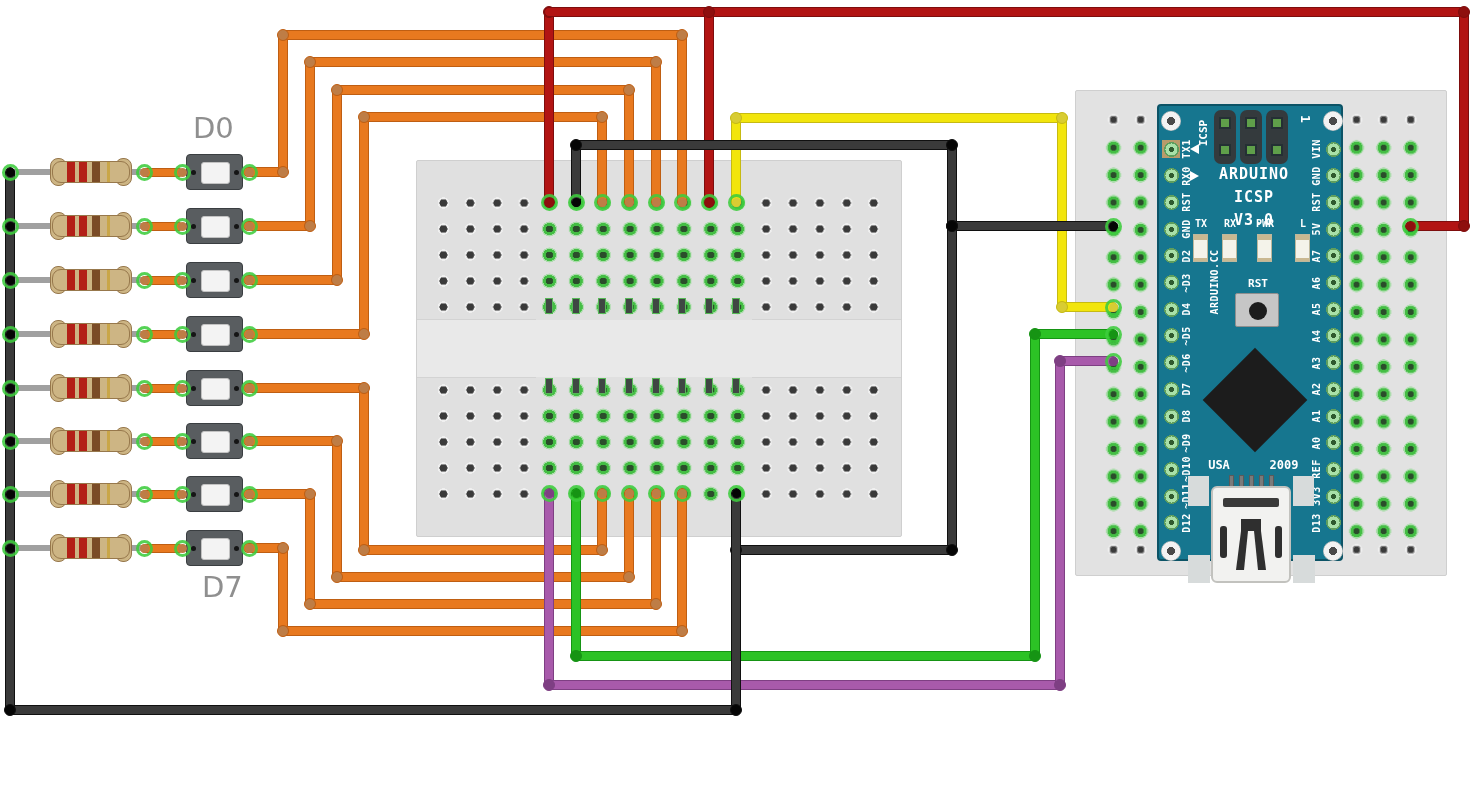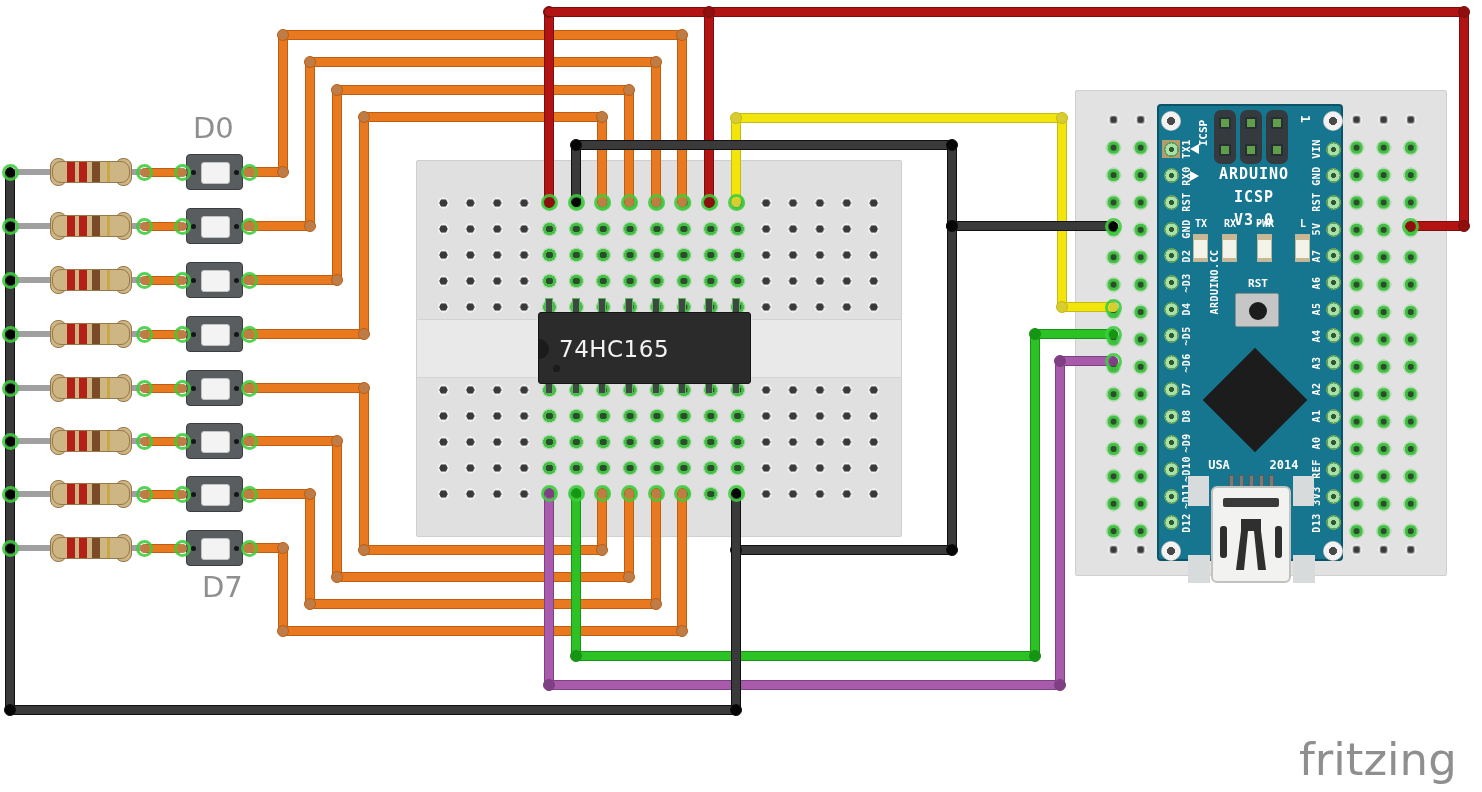--- a/index.html
+++ b/index.html
@@ -36,25 +36,20 @@
 
   <div id="nano-bb" class="abs bb" style="left:1075px;top:90px;width:372px;height:486px;background:#E2E2E2;">
     <div class="abs holes green-holes nano-grid" style="left:24px;top:43px;width:55px;height:412px;background-color:#E2E2E2;"></div>
     <div class="abs holes green-holes nano-grid" style="left:267px;top:43px;width:82px;height:412px;background-color:#E2E2E2;"></div>
     <div class="abs holes gray-holes nano-grid" style="left:24px;top:15px;width:55px;height:28px;"></div>
     <div class="abs holes gray-holes nano-grid" style="left:267px;top:15px;width:82px;height:28px;"></div>
     <div class="abs holes gray-holes nano-grid" style="left:24px;top:445px;width:55px;height:28px;"></div>
     <div class="abs holes gray-holes nano-grid" style="left:267px;top:445px;width:82px;height:28px;"></div>
   </div>
 
-  <div id="chip" class="abs" style="left:538px;top:312px;width:213px;height:72px;">
-    <div class="abs" style="left:-10px;top:26px;width:20px;height:20px;border-radius:50%;background:#1B1B1B;"></div>
-    <div class="abs" style="left:14px;top:52px;width:7px;height:7px;border-radius:50%;background:#1B1B1B;"></div>
-    <div id="chip-label">74HC165</div>
-  </div>
 
   <div id="nano" class="abs" style="left:1157px;top:104px;width:186px;height:457px;">
       <div class="abs" style="left: 2px; top: 5px; width: 20px; height: 20px; border-radius: 50%; background: radial-gradient(circle, rgb(74, 74, 74) 0px, rgb(74, 74, 74) 4px, rgb(242, 242, 242) 4px, rgb(242, 242, 242) 9px, rgb(201, 201, 201) 9px, rgb(201, 201, 201) 10px);"></div>
       <div class="abs" style="left: 164px; top: 5px; width: 20px; height: 20px; border-radius: 50%; background: radial-gradient(circle, rgb(74, 74, 74) 0px, rgb(74, 74, 74) 4px, rgb(242, 242, 242) 4px, rgb(242, 242, 242) 9px, rgb(201, 201, 201) 9px, rgb(201, 201, 201) 10px);"></div>
       <div class="abs" style="left: 2px; top: 435px; width: 20px; height: 20px; border-radius: 50%; background: radial-gradient(circle, rgb(74, 74, 74) 0px, rgb(74, 74, 74) 4px, rgb(242, 242, 242) 4px, rgb(242, 242, 242) 9px, rgb(201, 201, 201) 9px, rgb(201, 201, 201) 10px);"></div>
       <div class="abs" style="left: 164px; top: 435px; width: 20px; height: 20px; border-radius: 50%; background: radial-gradient(circle, rgb(74, 74, 74) 0px, rgb(74, 74, 74) 4px, rgb(242, 242, 242) 4px, rgb(242, 242, 242) 9px, rgb(201, 201, 201) 9px, rgb(201, 201, 201) 10px);"></div>
       <div class="abs" style="left: 3px; top: 34px; width: 18px; height: 18px; background: rgb(184, 155, 107);"></div>
       <div class="abs" style="left: 3.5px; top: 34.5px; width: 17px; height: 17px; border-radius: 50%; background: radial-gradient(circle, rgb(47, 90, 47) 0px, rgb(47, 90, 47) 2.5px, rgb(168, 224, 168) 2.5px, rgb(168, 224, 168) 6px, rgb(94, 158, 94) 6px, rgb(94, 158, 94) 7.5px, rgba(0, 0, 0, 0) 7.5px);"></div>
       <div class="abs" style="left: 165.5px; top: 34.5px; width: 17px; height: 17px; border-radius: 50%; background: radial-gradient(circle, rgb(47, 90, 47) 0px, rgb(47, 90, 47) 2.5px, rgb(168, 224, 168) 2.5px, rgb(168, 224, 168) 6px, rgb(94, 158, 94) 6px, rgb(94, 158, 94) 7.5px, rgba(0, 0, 0, 0) 7.5px);"></div>
       <div class="abs silk rot-ccw" style="left: 7px; top: 36px; width: 44px; height: 14px; font-size: 10px; letter-spacing: 0.5px;">TX1</div>
@@ -139,21 +134,21 @@
       <div class="abs" style="left: 98px; top: 128px; width: 15px; height: 28px; border: 1px solid rgb(189, 184, 157); background: linear-gradient(rgb(201, 184, 145) 0px, rgb(201, 184, 145) 5px, rgb(244, 243, 234) 5px, rgb(244, 243, 234) 23px, rgb(201, 184, 145) 23px, rgb(201, 184, 145) 28px);"></div>
       <div class="abs silk" style="left: 128px; top: 112px; width: 32px; height: 12px; font-size: 10px;">L</div>
       <div class="abs" style="left: 136px; top: 128px; width: 15px; height: 28px; border: 1px solid rgb(189, 184, 157); background: linear-gradient(rgb(201, 184, 145) 0px, rgb(201, 184, 145) 5px, rgb(244, 243, 234) 5px, rgb(244, 243, 234) 23px, rgb(201, 184, 145) 23px, rgb(201, 184, 145) 28px);"></div>
       <div class="abs silk rot-ccw" style="left: 1px; top: 170px; width: 110px; height: 12px; font-size: 10px; letter-spacing: 0.5px;">ARDUINO.CC</div>
       <div class="abs silk" style="left: 79px; top: 171px; width: 40px; height: 12px; font-size: 11px;">RST</div>
       <div class="abs" style="left: 76px; top: 187px; width: 44px; height: 34px; background: rgb(198, 198, 198); border: 1px solid rgb(143, 143, 143); border-radius: 2px;">
         <div class="abs" style="left: 13px; top: 8px; width: 18px; height: 18px; background: rgb(28, 28, 28); border-radius: 50%;"></div>
       </div>
       <div class="abs" style="left: 59px; top: 257px; width: 74px; height: 74px; background: rgb(28, 28, 28); transform: rotate(45deg);"></div>
       <div class="abs silk" style="left: 35px; top: 352px; width: 50px; height: 14px; font-size: 12px;">USA</div>
-      <div class="abs silk" style="left: 98px; top: 352px; width: 54px; height: 14px; font-size: 12px;">2014</div>
+      <div class="abs silk" style="left: 98px; top: 352px; width: 54px; height: 14px; font-size: 12px;">2009</div>
       <div class="abs" style="left: 29px; top: 370px; width: 21px; height: 30px; background: rgb(215, 219, 219);"></div>
       <div class="abs" style="left: 134px; top: 370px; width: 21px; height: 30px; background: rgb(215, 219, 219);"></div>
       <div class="abs" style="left: 29px; top: 449px; width: 22px; height: 28px; background: rgb(215, 219, 219);"></div>
       <div class="abs" style="left: 134px; top: 449px; width: 22px; height: 28px; background: rgb(215, 219, 219);"></div>
       <div class="abs" style="left: 70px; top: 369px; width: 5px; height: 13px; background: rgb(122, 122, 122); border: 1px solid rgb(90, 90, 90);"></div>
       <div class="abs" style="left: 80px; top: 369px; width: 5px; height: 13px; background: rgb(122, 122, 122); border: 1px solid rgb(90, 90, 90);"></div>
       <div class="abs" style="left: 90px; top: 369px; width: 5px; height: 13px; background: rgb(122, 122, 122); border: 1px solid rgb(90, 90, 90);"></div>
       <div class="abs" style="left: 100px; top: 369px; width: 5px; height: 13px; background: rgb(122, 122, 122); border: 1px solid rgb(90, 90, 90);"></div>
       <div class="abs" style="left: 110px; top: 369px; width: 5px; height: 13px; background: rgb(122, 122, 122); border: 1px solid rgb(90, 90, 90);"></div>
       <div class="abs" style="left: 52px; top: 380px; width: 80px; height: 97px; background: rgb(242, 242, 240); border: 2px solid rgb(194, 194, 190); border-radius: 6px;">
@@ -163,21 +158,20 @@
           <rect x="64" y="40" width="7" height="32" rx="3" fill="#2F2F2F"></rect>
           <path d="M30 33 h20 v12 h-20 z" fill="#2F2F2F"></path>
           <path d="M30 45 L25 84 h8 L37 45 z" fill="#2F2F2F"></path>
           <path d="M50 45 L55 84 h-8 L43 45 z" fill="#2F2F2F"></path>
         </svg>
       </div>
     </div>
 
   <div class="abs marker-label" style="left:193px;top:111px;">D0</div>
   <div class="abs marker-label" style="left:202px;top:570px;">D7</div>
-  <div id="watermark" class="abs" style="left:1299px;top:733px;">fritzing</div>
 <div class="abs" style="left: 10px; top: 169px; width: 140px; height: 6px; background: rgb(160, 160, 160); z-index: 15;"></div>
     <div class="abs" style="left: 48px; top: 157px; width: 86px; height: 30px; z-index: 16;">
       <div class="abs" style="left: 2px; top: 1px; width: 17px; height: 28px; background: rgb(205, 181, 132); border: 1px solid rgb(151, 120, 76); border-radius: 8px;"></div>
       <div class="abs" style="left: 67px; top: 1px; width: 17px; height: 28px; background: rgb(205, 181, 132); border: 1px solid rgb(151, 120, 76); border-radius: 8px;"></div>
       <div class="abs" style="left: 4px; top: 4px; width: 78px; height: 22px; background: rgb(205, 181, 132); border: 1px solid rgb(151, 120, 76); border-radius: 9px;"></div>
       <div class="abs" style="left: 19px; top: 5px; width: 8px; height: 20px; background: rgb(179, 32, 23);"></div>
       <div class="abs" style="left: 31px; top: 5px; width: 8px; height: 20px; background: rgb(179, 32, 23);"></div>
       <div class="abs" style="left: 44px; top: 5px; width: 8px; height: 20px; background: rgb(122, 75, 38);"></div>
       <div class="abs" style="left: 59px; top: 5px; width: 3px; height: 20px; background: rgb(201, 166, 72);"></div>
     </div>

